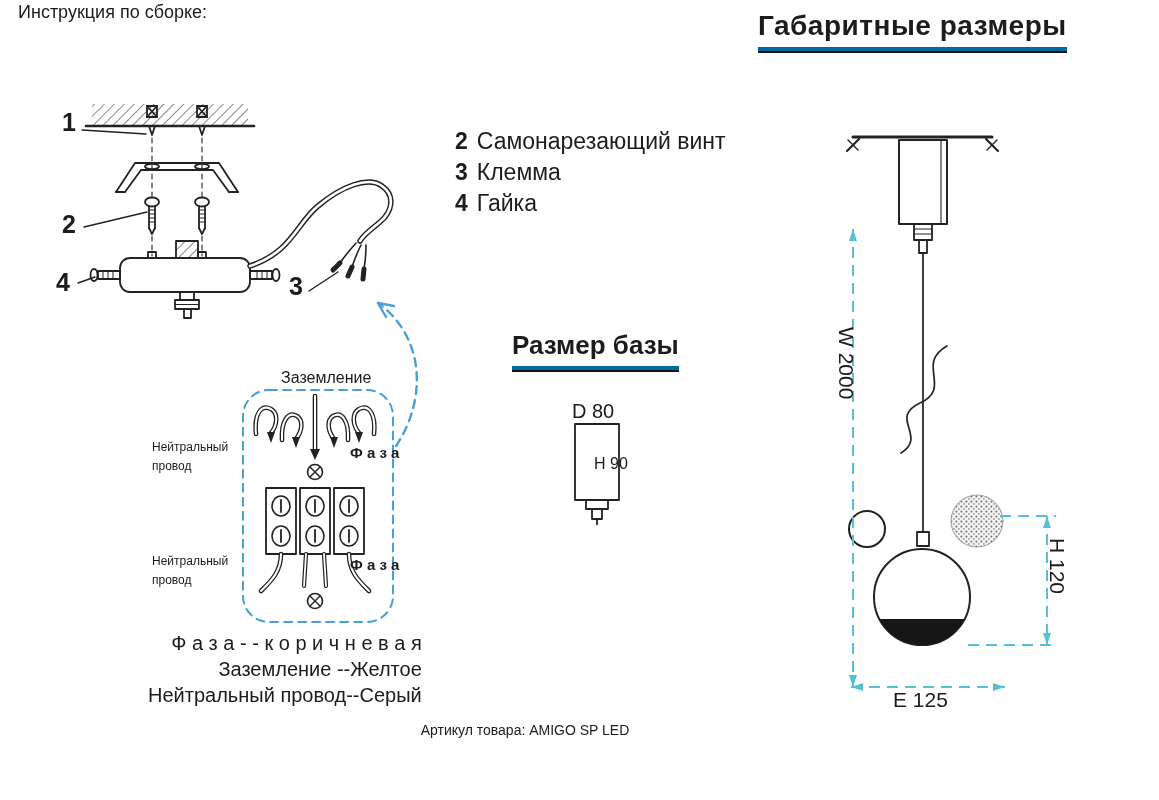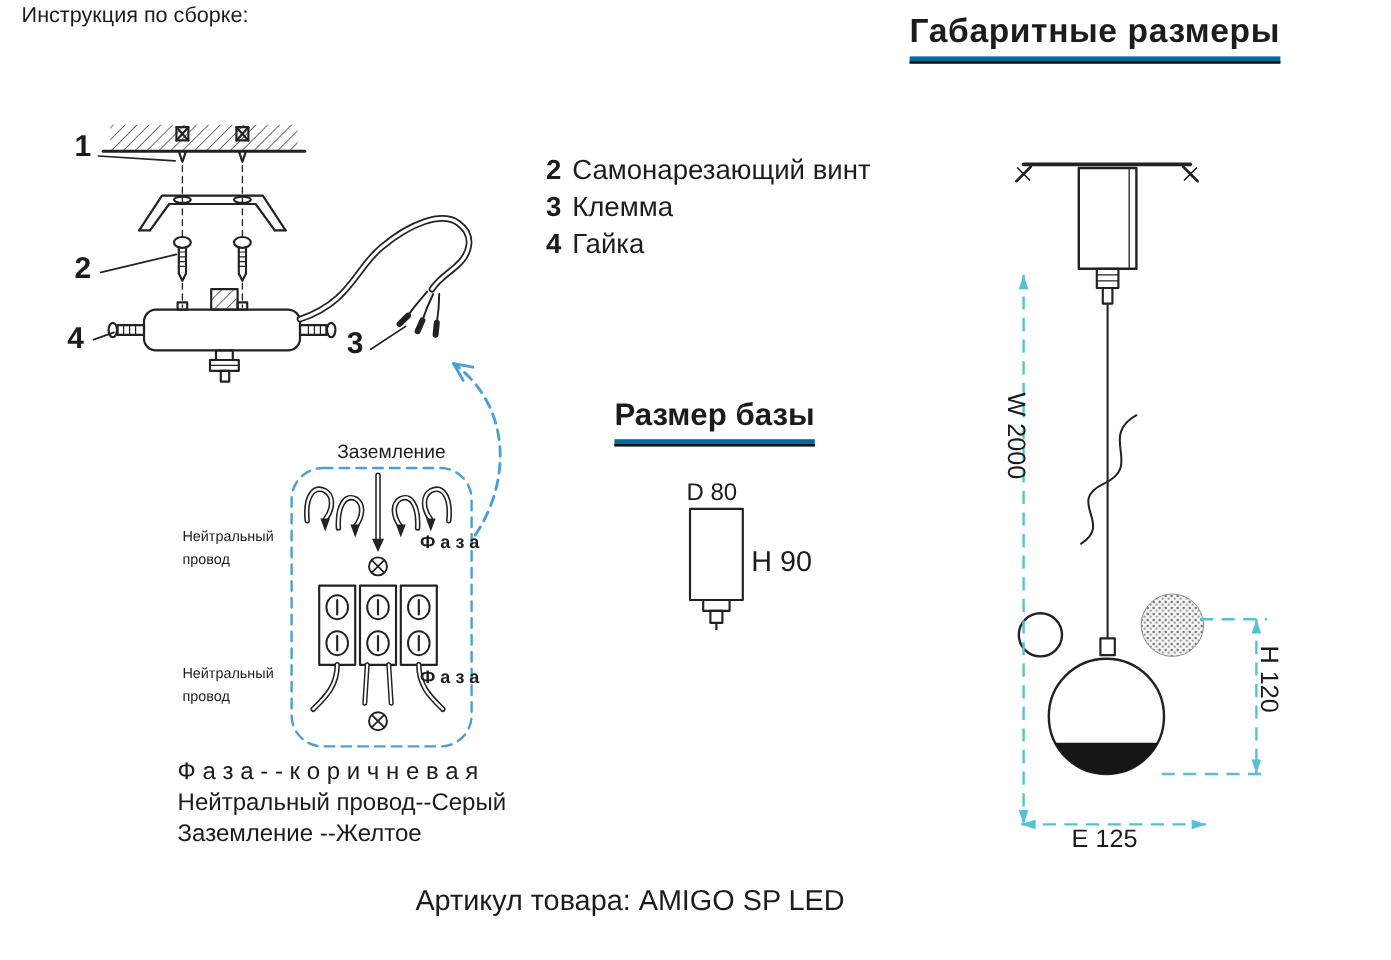--- a/index.html
+++ b/index.html
@@ -6,21 +6,21 @@
   body { background:#ffffff; font-family:"Liberation Sans", sans-serif; color:#1c1c1c; }
   .canvas { position:relative; width:1159px; height:800px; background:#fff; overflow:hidden; }
   .abs { position:absolute; white-space:nowrap; }
   .dbl { border-bottom:6px solid #0369a1; padding-bottom:5px; display:inline-block; }
   .dbl::after { content:""; position:absolute; left:0; right:0; bottom:-6px; height:2px; background:#111; }
   .part { font-size:23px; line-height:31px; }
   .part .num { font-weight:700; margin-right:9px; }
   .callout { font-size:25px; font-weight:700; }
   .wrap { width:116px; font-size:12px; line-height:19px; white-space:normal; }
   .phase { font-size:15px; font-weight:700; }
-  .legend-line { font-size:20px; line-height:26px; }
+  .legend-line { font-size:20px; line-height:26px;text-align:right; }
   .rot { font-size:21px; transform:rotate(90deg); transform-origin:0 0; }
   svg { display:block; }
 </style>
 </head>
 <body>
 
 <div class="canvas">
 
   <svg viewBox="0 0 1159 800" width="1159" height="800" style="position:absolute;left:0;top:0">
     <defs>
@@ -225,33 +225,33 @@
     <div class="part"><span class="num">4</span><span>Гайка</span></div>
   </div>
 
   <div class="abs callout" style="left:62px;top:108px">1</div>
   <div class="abs callout" style="left:62px;top:210px">2</div>
   <div class="abs callout" style="left:56px;top:268px">4</div>
   <div class="abs callout" style="left:289px;top:272px">3</div>
 
   <div class="abs dbl" style="left:512px;top:330px;font-size:26px;font-weight:700">Размер базы</div>
   <div class="abs" style="left:572px;top:400px;font-size:20px">D 80</div>
-  <div class="abs" style="left:626px;top:455px;font-size:24px">H 90</div>
+  <div class="abs" style="left:594px;top:455px;font-size:16px">H 90</div>
 
   <div class="abs" style="left:281px;top:369px;font-size:16px">Заземление</div>
   <div class="abs wrap" style="left:152px;top:438px">Нейтральный провод</div>
   <div class="abs phase" style="left:350px;top:444px">Ф а з а</div>
   <div class="abs wrap" style="left:152px;top:552px">Нейтральный провод</div>
   <div class="abs phase" style="left:350px;top:556px">Ф а з а</div>
 
   <div class="abs" style="left:148px;top:630px">
     <div class="legend-line">Ф а з а - - к о р и ч н е в а я</div>
+    <div class="legend-line">Заземление --Желтое</div>
     <div class="legend-line">Нейтральный провод--Серый</div>
-    <div class="legend-line">Заземление --Желтое</div>
   </div>
 
   <div class="abs rot" style="left:858px;top:327px">W 2000</div>
   <div class="abs rot" style="left:1069px;top:538px">H 120</div>
   <div class="abs" style="left:893px;top:688px;font-size:21px">E 125</div>
 
-  <div class="abs" style="left:0;top:737px;width:1050px;text-align:center;font-size:24px">Артикул товара: AMIGO SP LED</div>
+  <div class="abs" style="left:0;top:722px;width:1050px;text-align:center;font-size:14px">Артикул товара: AMIGO SP LED</div>
 
 </div>
 
 </body></html>

